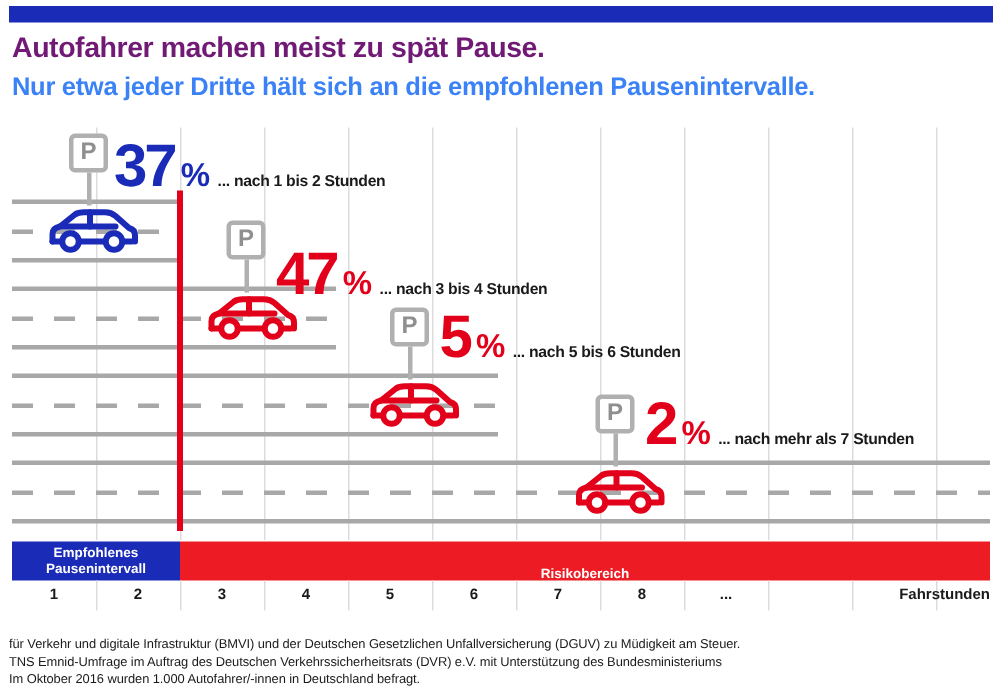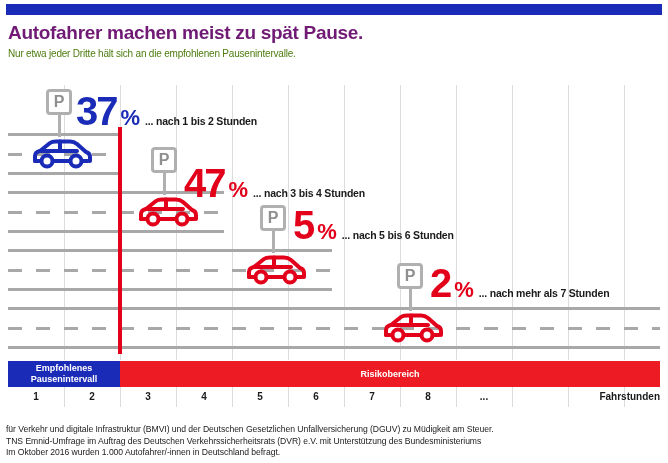--- a/index.html
+++ b/index.html
@@ -13,21 +13,21 @@
 
   
   .topbar { position:absolute; left:6px; top:4px; width:656px; height:11px; background:#1a2bb8; }
   .title {
     position:absolute; left:8px; top:22px;
     font-size:19px; font-weight:bold; color:#701a75;
     letter-spacing:-0.3px; white-space:nowrap;
   }
   .subtitle {
     position:absolute; left:8px; top:48px;
-    font-size:10px; font-weight:normal; color:#4d7c0f;
+    font-size:17px; font-weight:bold; color:#3b82f6;
     letter-spacing:-0.2px; white-space:nowrap;
   }
 
   
   .chart { position:absolute; left:8px; top:85px; width:652px; height:275px; }
 
   
   .vgrid { position:absolute; top:0; bottom:0; width:1px; background:#dcdcdc; }
 
   
@@ -74,21 +74,21 @@
   .bars { position:absolute; left:8px; top:361px; width:605px; height:26px; }
   .bar-blue {
     position:absolute; left:0; top:0; height:26px; background:#1a2bb8;
     color:#fff; font-size:9px; font-weight:bold; line-height:11px;
     display:flex; flex-direction:column; align-items:center; justify-content:center;
     text-align:center;
   }
   .bar-red {
     position:absolute; top:0; right:0; height:26px; background:#ed1c24;
     color:#fff; font-size:9px; font-weight:bold;
-    display:flex; align-items:center; justify-content:center;
+    display:flex; align-items:flex-end; justify-content:center;
   }
 
   
   .axis { position:absolute; left:8px; top:387px; width:652px; height:22px; }
   .axis .tickline { position:absolute; top:0; bottom:2px; width:1px; background:#dcdcdc; }
   .axis .tick {
     position:absolute; top:4px; font-size:10px; font-weight:bold; color:#1a1a1a;
     text-align:center; transform:translateX(-50%);
   }
   .axis .axname {

